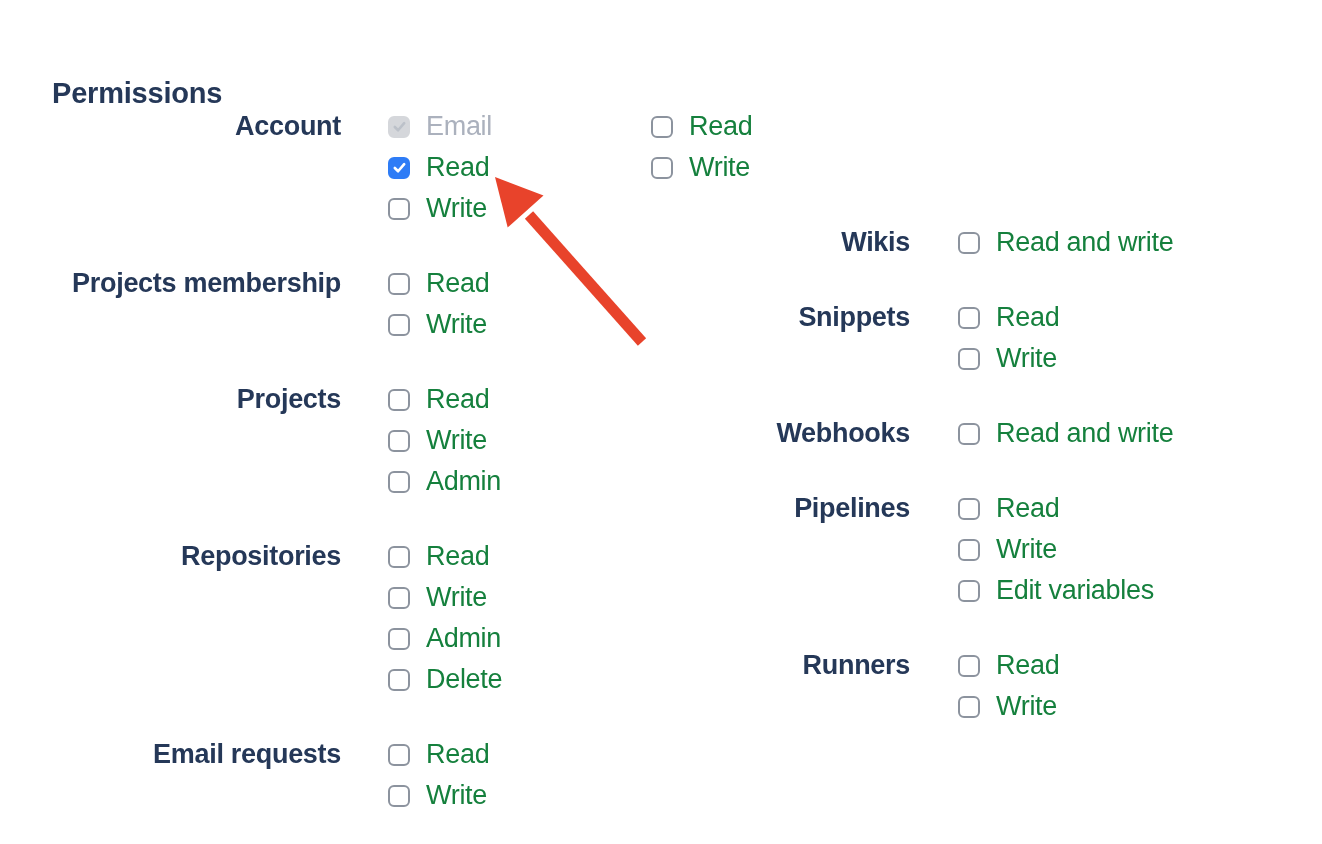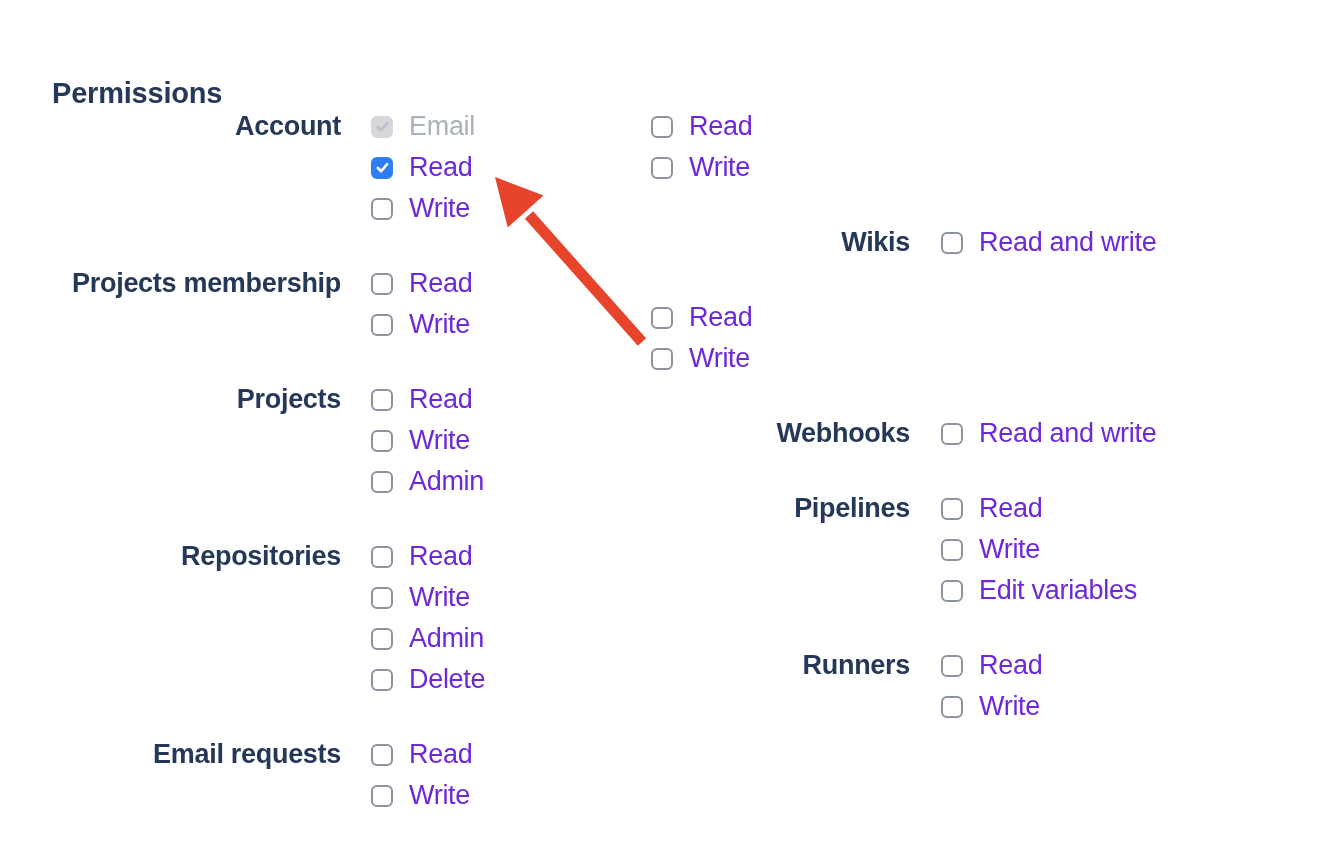--- a/index.html
+++ b/index.html
@@ -32,20 +32,21 @@
     position: absolute;
     top: 106px;
   }
   .col-left  { left: 51px;  width: 560px; }
   .col-right { left: 620px; width: 600px; }
 
   .perm-group {
     display: flex;
     align-items: flex-start;
     margin-bottom: 34px;
+    gap: 17px;
   }
   .group-label {
     width: 290px;
     flex: 0 0 290px;
     text-align: right;
     font-size: 27px;
     font-weight: 700;
     color: #253858;
     letter-spacing: -0.3px;
     line-height: 33px;
@@ -82,21 +83,21 @@
     border-color: #2E7CF6;
   }
   .opt-row[data-state="checked"] .cb svg { display: block; color: #ffffff; }
   .opt-row[data-state="checked-disabled"] .cb {
     background: #D5D7DB;
     border-color: #D5D7DB;
   }
   .opt-row[data-state="checked-disabled"] .cb svg { display: block; color: #BCC1C9; }
   .opt-label {
     font-size: 27px;
-    color: #6d28d9;
+    color: #15803d;
     letter-spacing: -0.3px;
     white-space: nowrap;
   }
   .opt-row[data-state="checked-disabled"] .opt-label { color: #ABB1BD; }
 
   .arrow-overlay {
     position: absolute;
     left: 475px;
     top: 163px;
     width: 190px;
@@ -259,20 +260,21 @@
         <label class="opt-row" data-state="unchecked">
           <span class="cb">
             
           </span>
           <span class="opt-label">Read and write</span>
         </label>
       </div>
     </div>
 
     <div class="perm-group">
+      <div class="group-label">Snippets</div>
       <div class="options">
         <label class="opt-row" data-state="unchecked">
           <span class="cb">
             
           </span>
           <span class="opt-label">Read</span>
         </label>
         <label class="opt-row" data-state="unchecked">
           <span class="cb">
             

